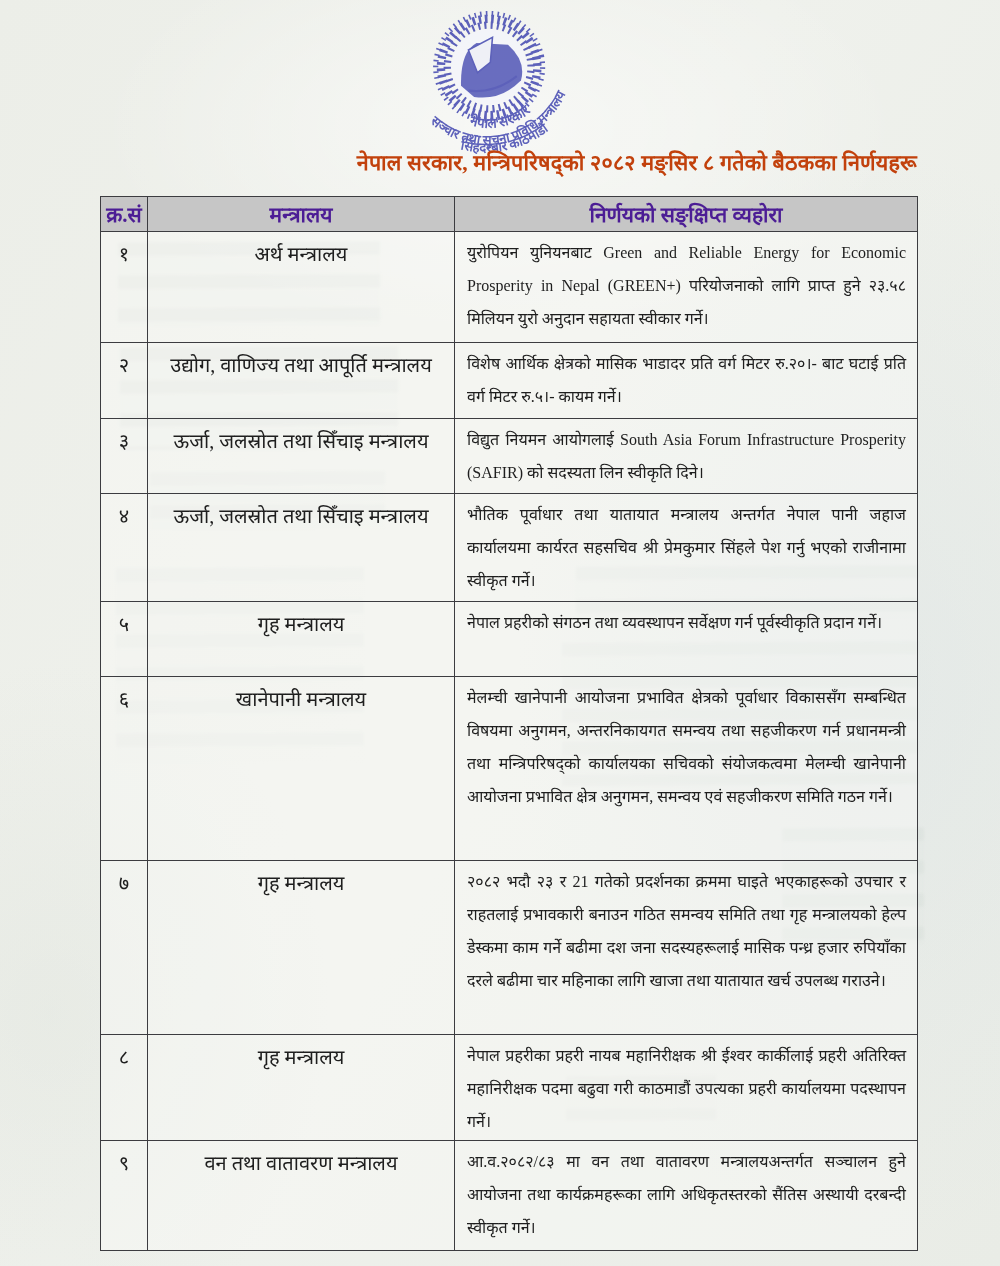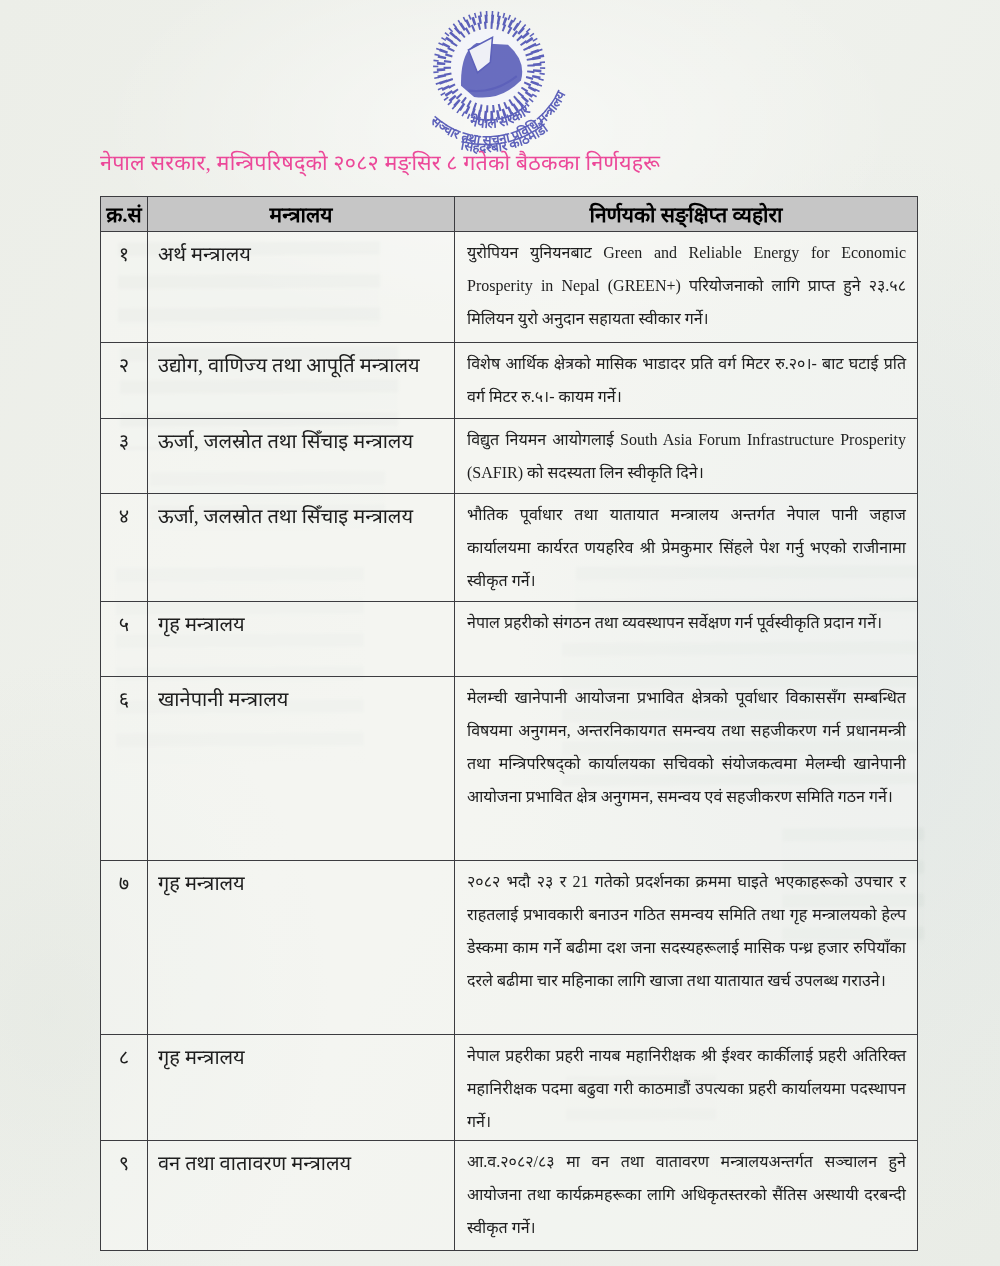--- a/index.html
+++ b/index.html
@@ -26,43 +26,43 @@
     transform:skewY(-.3deg);
     pointer-events:none;
   }
 
   .stamp{position:absolute;left:387px;top:-15px;width:220px;height:220px;}
   .stamp svg{width:100%;height:100%;}
   .stamp text{font-family:"Liberation Serif","DejaVu Serif",serif;font-weight:bold;}
 
   .doc-title{
     position:absolute;left:100px;top:147px;width:817px;
-    text-align:left;font-size:21.5px;font-weight:normal;color:#ec4899;
+    text-align:right;font-size:21.5px;font-weight:bold;color:#c2410c;
     letter-spacing:.2px;
   }
 
   table.decisions{
     position:absolute;left:100px;top:196px;width:817px;
     border-collapse:collapse;table-layout:fixed;
     background:rgba(250,251,248,.45);
   }
   table.decisions col.c-sn{width:47px;}
   table.decisions col.c-min{width:307px;}
   table.decisions col.c-dec{width:463px;}
   table.decisions th,table.decisions td{
     border:1.5px solid #3c3c40;
     vertical-align:top;
   }
   table.decisions th{
     background:#c6c6c6;height:30px;
     font-size:21px;font-weight:bold;text-align:center;
-    padding:2px 4px;vertical-align:middle;color:#000000;
+    padding:2px 4px;vertical-align:middle;color:#4c1d95;
   }
   td.sn{font-size:20px;text-align:center;padding-top:8px;}
-  td.ministry{font-size:20px;padding:6px 10px 2px;line-height:33px;}
+  td.ministry{font-size:20px;text-align:center;padding:6px 10px 2px;line-height:33px;}
   td.decision{font-size:16px;text-align:justify;padding:4px 11px 2px 12px;line-height:33px;}
 
   tbody tr:nth-child(1) td{height:101px;}
   tbody tr:nth-child(2) td{height:66px;}
   tbody tr:nth-child(3) td{height:65px;}
   tbody tr:nth-child(4) td{height:98px;}
   tbody tr:nth-child(5) td{height:65px;}
   tbody tr:nth-child(6) td{height:174px;}
   tbody tr:nth-child(7) td{height:164px;}
   tbody tr:nth-child(8) td{height:95px;}
@@ -141,21 +141,21 @@
         <td class="decision">विशेष आर्थिक क्षेत्रको मासिक भाडादर प्रति वर्ग मिटर रु.२०।- बाट घटाई प्रति वर्ग मिटर रु.५।- कायम गर्ने।</td>
       </tr>
       <tr>
         <td class="sn">३</td>
         <td class="ministry">ऊर्जा, जलस्रोत तथा सिँचाइ मन्त्रालय</td>
         <td class="decision">विद्युत नियमन आयोगलाई South Asia Forum Infrastructure Prosperity (SAFIR) को सदस्यता लिन स्वीकृति दिने।</td>
       </tr>
       <tr>
         <td class="sn">४</td>
         <td class="ministry">ऊर्जा, जलस्रोत तथा सिँचाइ मन्त्रालय</td>
-        <td class="decision">भौतिक पूर्वाधार तथा यातायात मन्त्रालय अन्तर्गत नेपाल पानी जहाज कार्यालयमा कार्यरत णयहरिव श्री प्रेमकुमार सिंहले पेश गर्नु भएको राजीनामा स्वीकृत गर्ने।</td>
+        <td class="decision">भौतिक पूर्वाधार तथा यातायात मन्त्रालय अन्तर्गत नेपाल पानी जहाज कार्यालयमा कार्यरत सहसचिव श्री प्रेमकुमार सिंहले पेश गर्नु भएको राजीनामा स्वीकृत गर्ने।</td>
       </tr>
       <tr>
         <td class="sn">५</td>
         <td class="ministry">गृह मन्त्रालय</td>
         <td class="decision">नेपाल प्रहरीको संगठन तथा व्यवस्थापन सर्वेक्षण गर्न पूर्वस्वीकृति प्रदान गर्ने।</td>
       </tr>
       <tr>
         <td class="sn">६</td>
         <td class="ministry">खानेपानी मन्त्रालय</td>
         <td class="decision">मेलम्ची खानेपानी आयोजना प्रभावित क्षेत्रको पूर्वाधार विकाससँग सम्बन्धित विषयमा अनुगमन, अन्तरनिकायगत समन्वय तथा सहजीकरण गर्न प्रधानमन्त्री तथा मन्त्रिपरिषद्को कार्यालयका सचिवको संयोजकत्वमा मेलम्ची खानेपानी आयोजना प्रभावित क्षेत्र अनुगमन, समन्वय एवं सहजीकरण समिति गठन गर्ने।</td>

